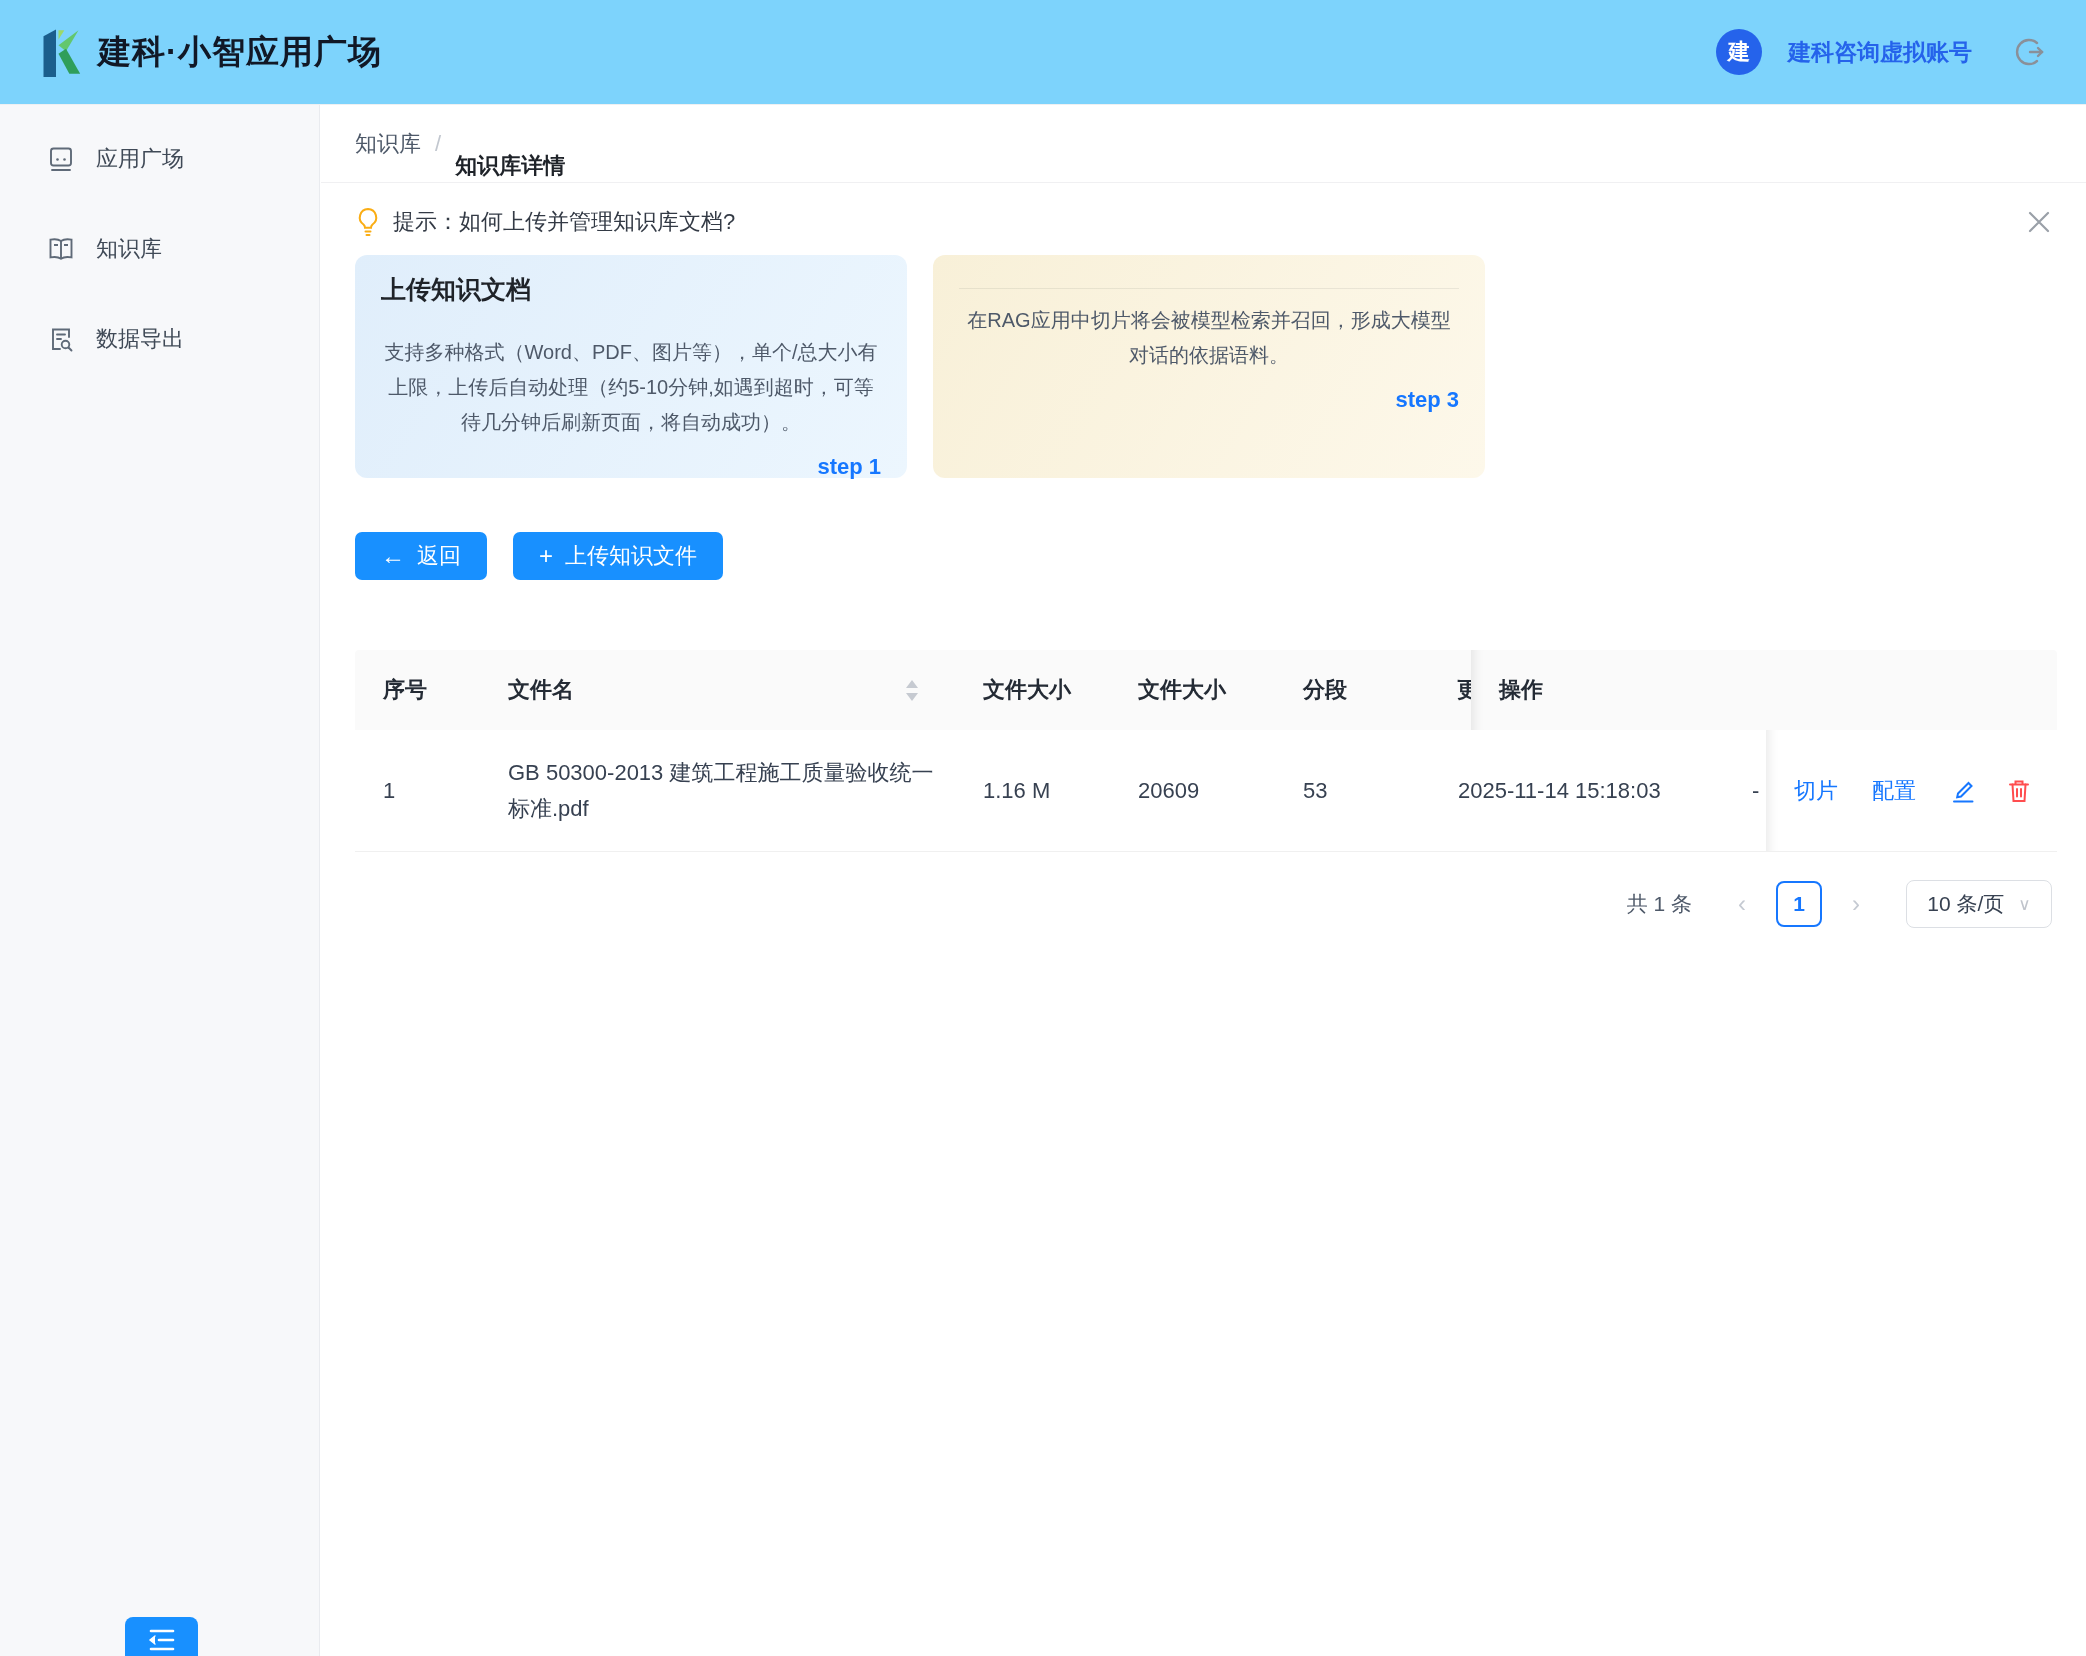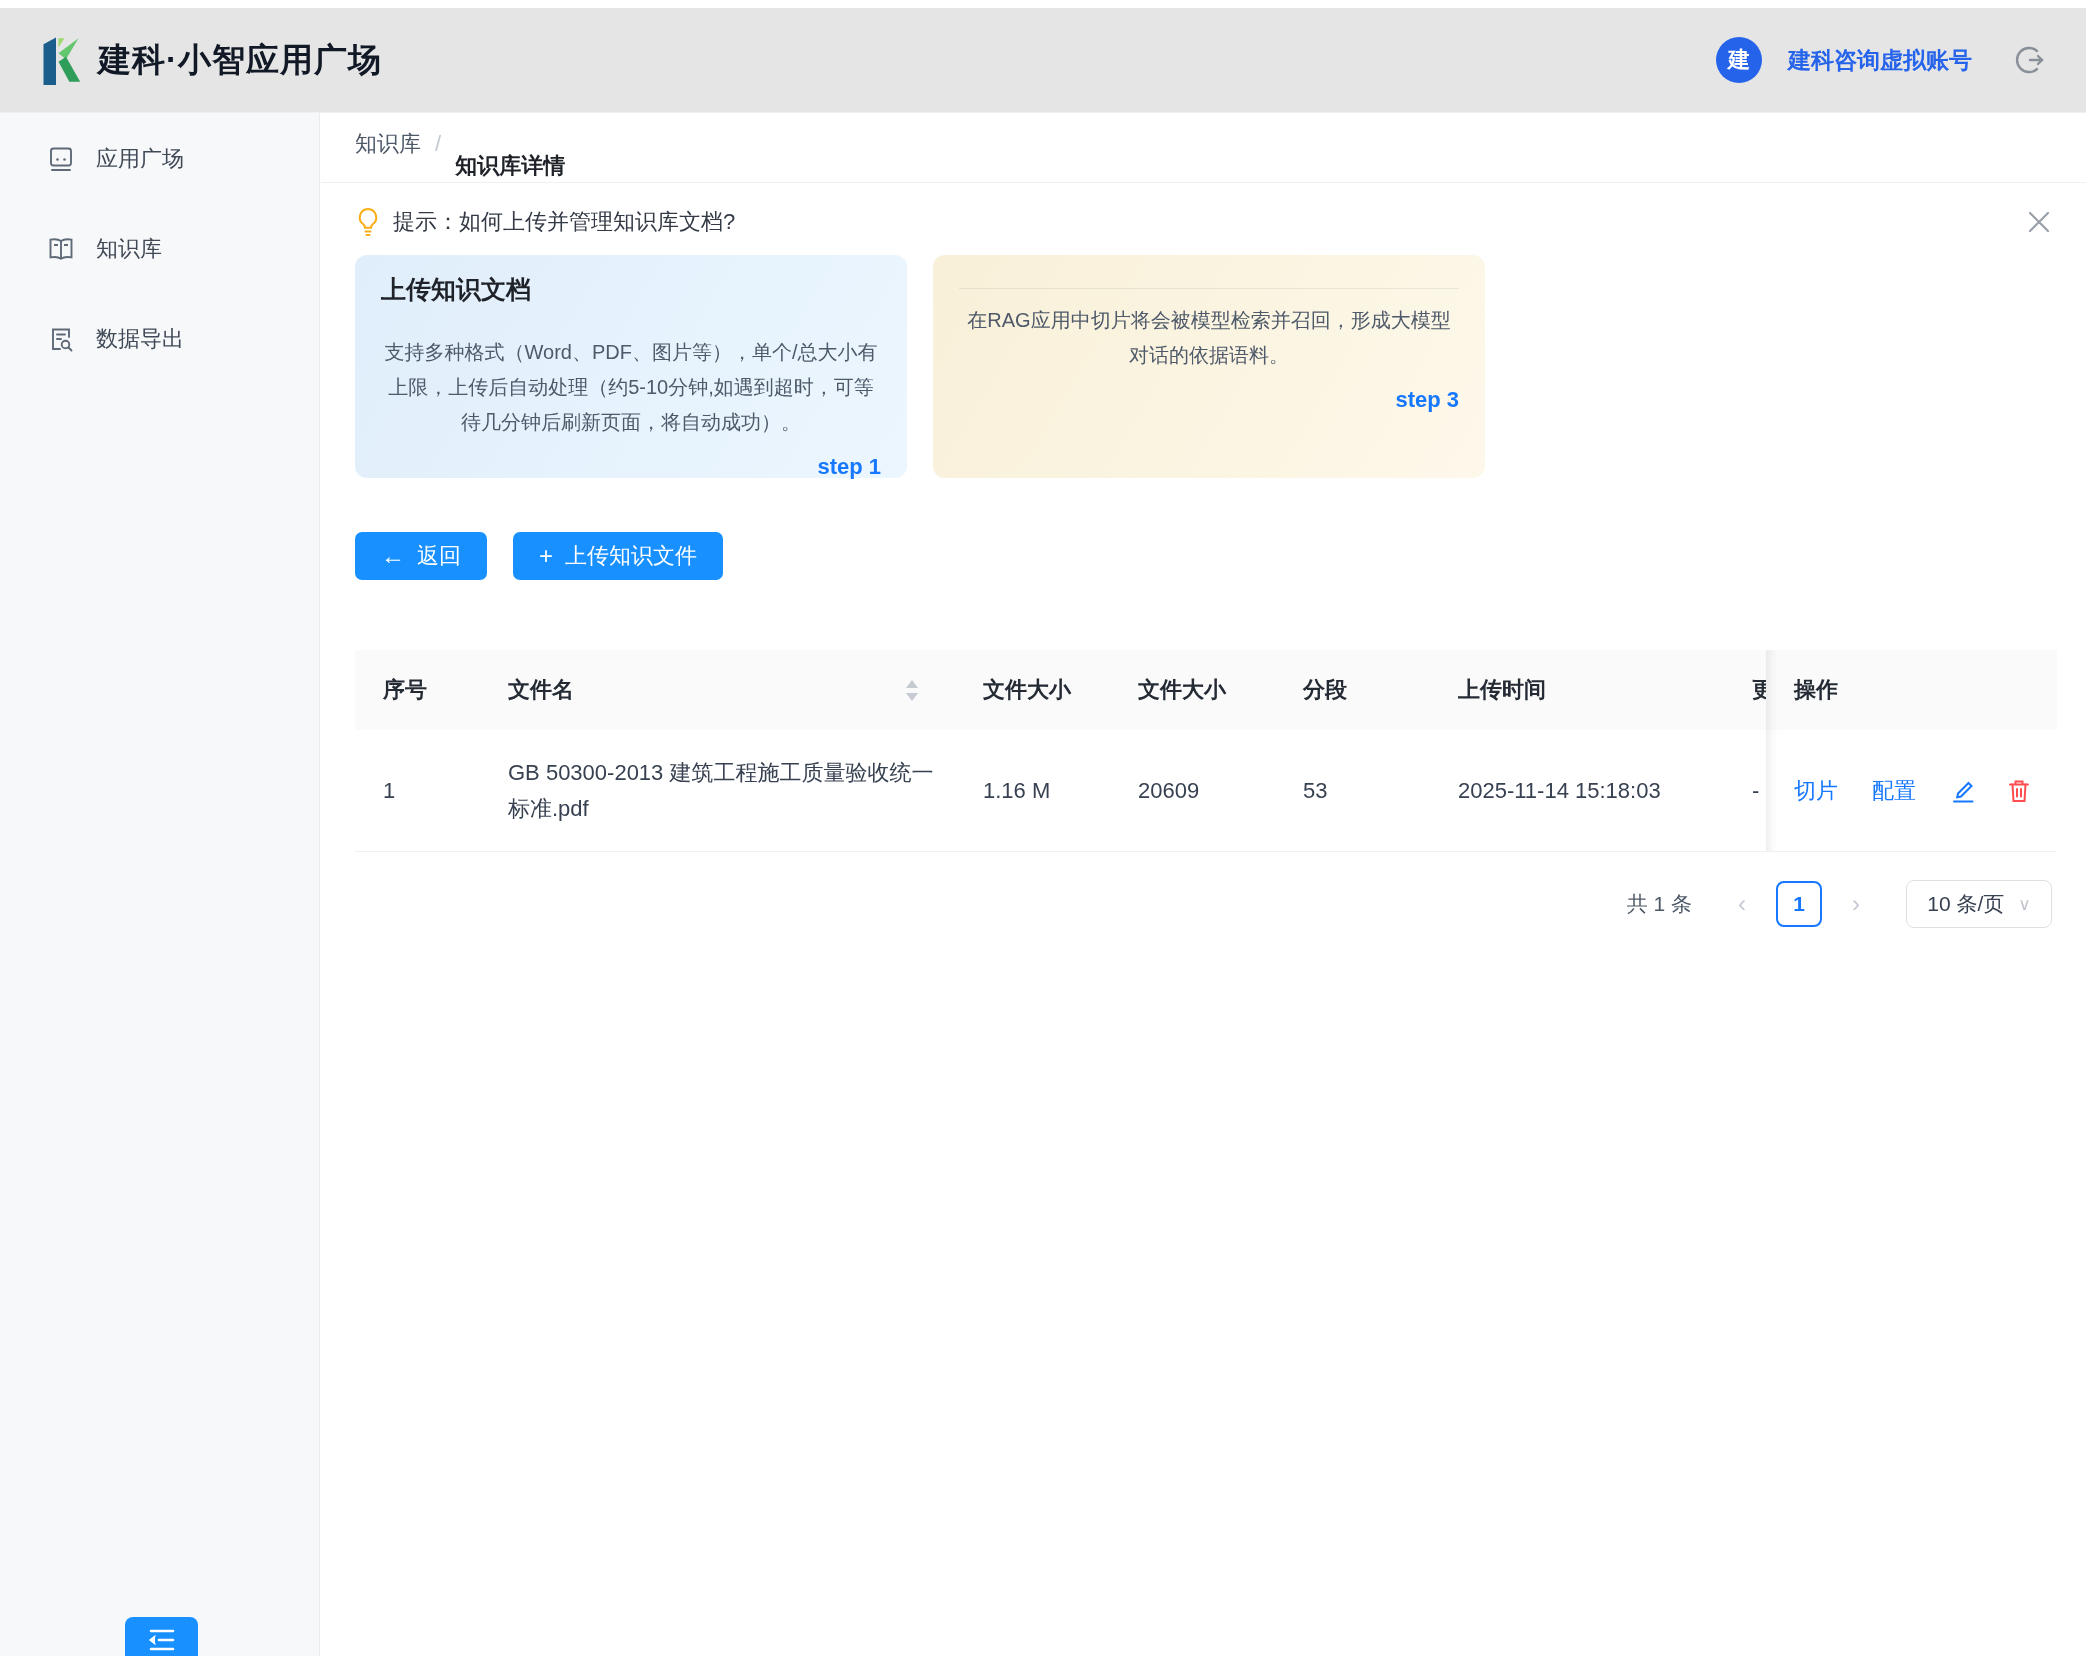--- a/index.html
+++ b/index.html
@@ -3,22 +3,22 @@
 <meta charset="utf-8">
 <style>
   * { margin:0; padding:0; box-sizing:border-box; }
   html,body { width:2086px; height:1656px; }
   body {
     font-family:"Liberation Sans","DejaVu Sans",sans-serif;
     background:#ffffff; color:#1f2329; overflow:hidden; position:relative;
   }
   
   .top-header {
-    position:absolute; left:0; top:8px; width:2086px; height:105px;
-    background:#e5e5e5; border-bottom:1px solid #eef0f2;
+    position:absolute; left:0; top:0; width:2086px; height:105px;
+    background:#7dd3fc; border-bottom:1px solid #eef0f2;
     display:flex; align-items:center; padding:0 40px; z-index:5;
   }
   .brand { display:flex; align-items:center; gap:16px; }
   .brand-logo { width:42px; height:50px; }
   .brand-title { font-size:33px; font-weight:700; color:#111826; letter-spacing:1px; }
   .header-right { margin-left:auto; display:flex; align-items:center; gap:26px; }
   .avatar {
     width:46px; height:46px; border-radius:50%; background:#2563eb; color:#fff;
     display:flex; align-items:center; justify-content:center; font-size:22px; font-weight:700;
   }
@@ -238,21 +238,20 @@
               <polygon points="7,0 13,8 1,8" fill="#c6cad1"></polygon>
             </svg>
           <svg width="14" height="9" viewBox="0 0 14 9">
               <polygon points="1,1 13,1 7,9" fill="#c6cad1"></polygon>
             </svg>
         </span>
       </div>
       <div class="cell col-size">文件大小</div>
       <div class="cell col-chars">文件大小</div>
       <div class="cell col-seg">分段</div>
-      <div class="cell col-time">上传时间</div>
       <div class="cell col-trunc">更</div>
       <div class="cell col-ops">操作</div>
     </div>
 
     <div class="t-row">
       <div class="cell col-index">1</div>
       <div class="cell col-name">
         <span class="filename">GB 50300-2013 建筑工程施工质量验收统一标准.pdf</span>
       </div>
       <div class="cell col-size">1.16 M</div>

